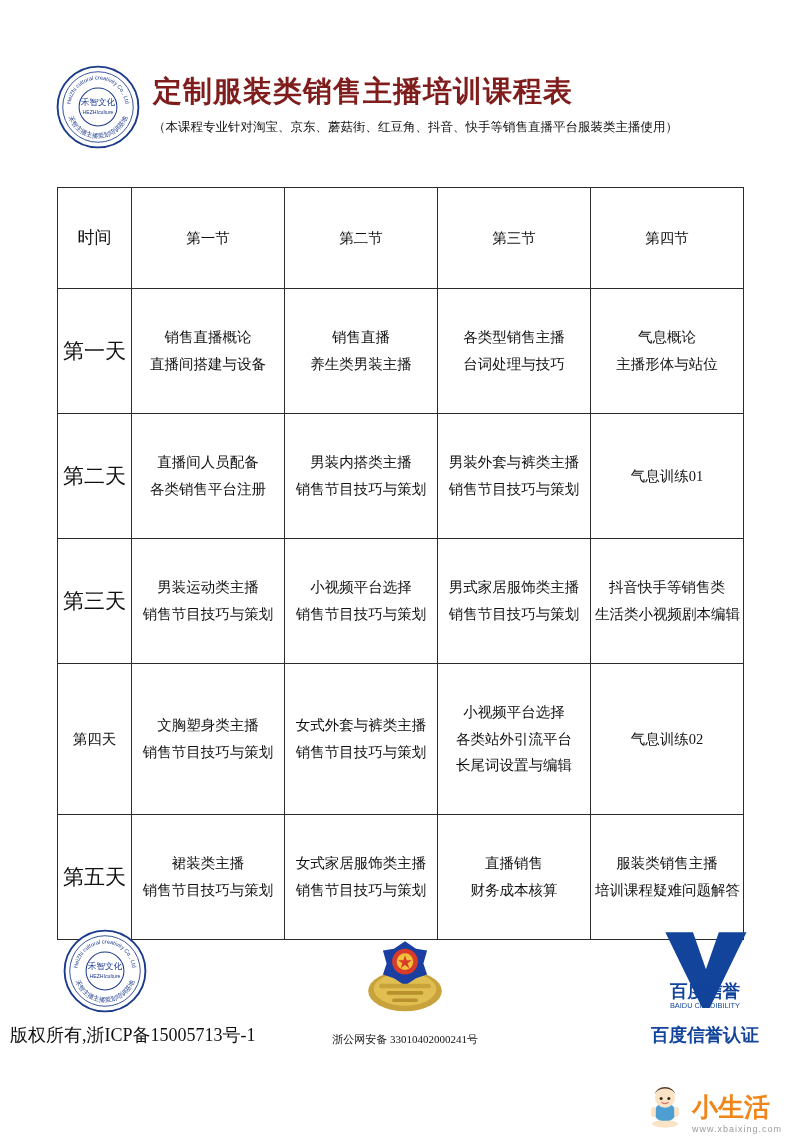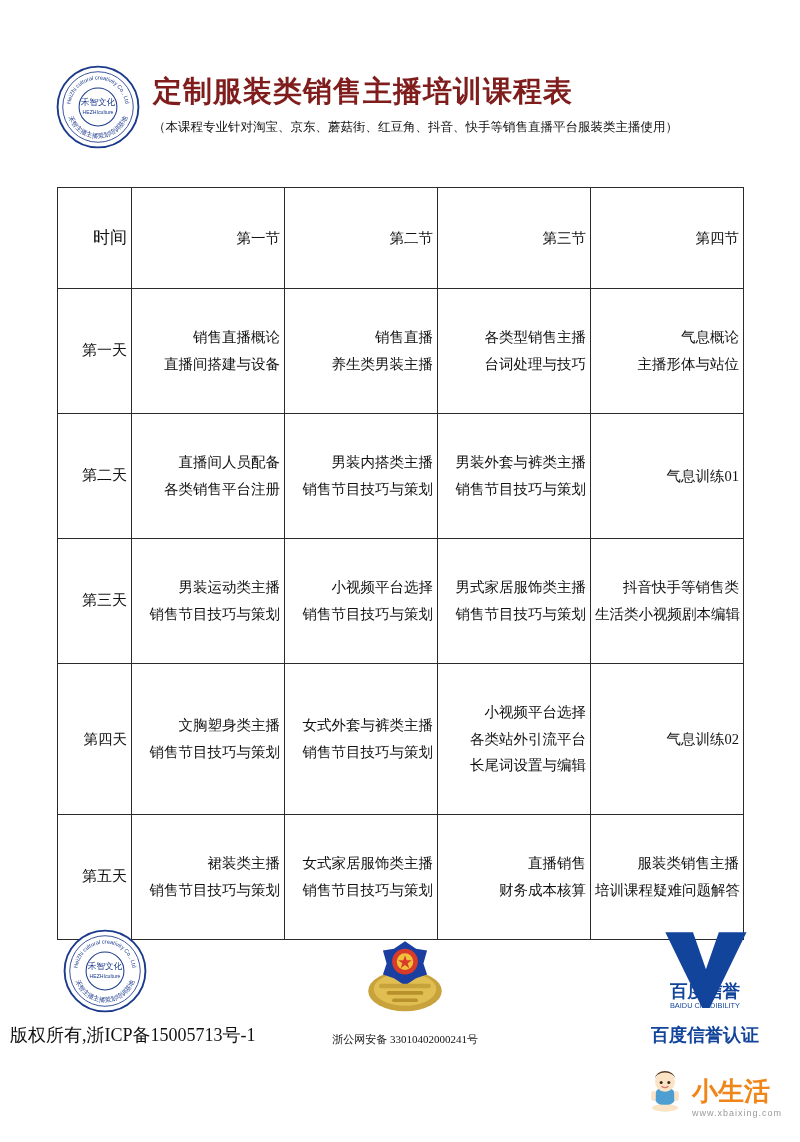--- a/index.html
+++ b/index.html
@@ -61,36 +61,36 @@
     width: 686px;
   }
   table.schedule {
     border-collapse: collapse;
     width: 100%;
     table-layout: fixed;
     font-family: "Liberation Serif", "DejaVu Serif", serif;
   }
   table.schedule td {
     border: 1px solid #2b2b2b;
-    text-align: right;
+    text-align: center;
     vertical-align: middle;
     font-size: 14.5px;
     color: #111;
     padding: 6px 4px;
     line-height: 1.85;
   }
   table.schedule col.c-time { width: 74px; }
   table.schedule col.c-sec  { width: 153px; }
   .hdr-row td {
     height: 88px;
     font-size: 17px;
   }
   .hdr-row td.time-head { font-size: 17px; }
   .row-body td { height: 112px; }
-  .row-body td.daycell { font-size: 15px; }
+  .row-body td.daycell { font-size: 21px; }
   .row-tall td { height: 138px; }
   .cell-line { display: block; white-space: nowrap; }
 
   
   .footer {
     position: absolute;
     left: 0;
     top: 925px;
     width: 800px;
   }
@@ -113,21 +113,21 @@
     margin-top: 6px;
     white-space: nowrap;
   }
   .badge-caption.bold { font-weight: normal; font-size: 11px; }
   .badge-caption.blue { color: #12449b; font-weight: bold; }
 
   
   .watermark {
     position: absolute;
     right: 18px;
-    bottom: 24px;
+    bottom: 8px;
     display: flex;
     align-items: flex-end;
   }
   .wm-text {
     margin-left: 4px;
   }
   .wm-title {
     font-family: "Liberation Serif", "DejaVu Serif", serif;
     font-size: 26px;
     font-weight: bold;

